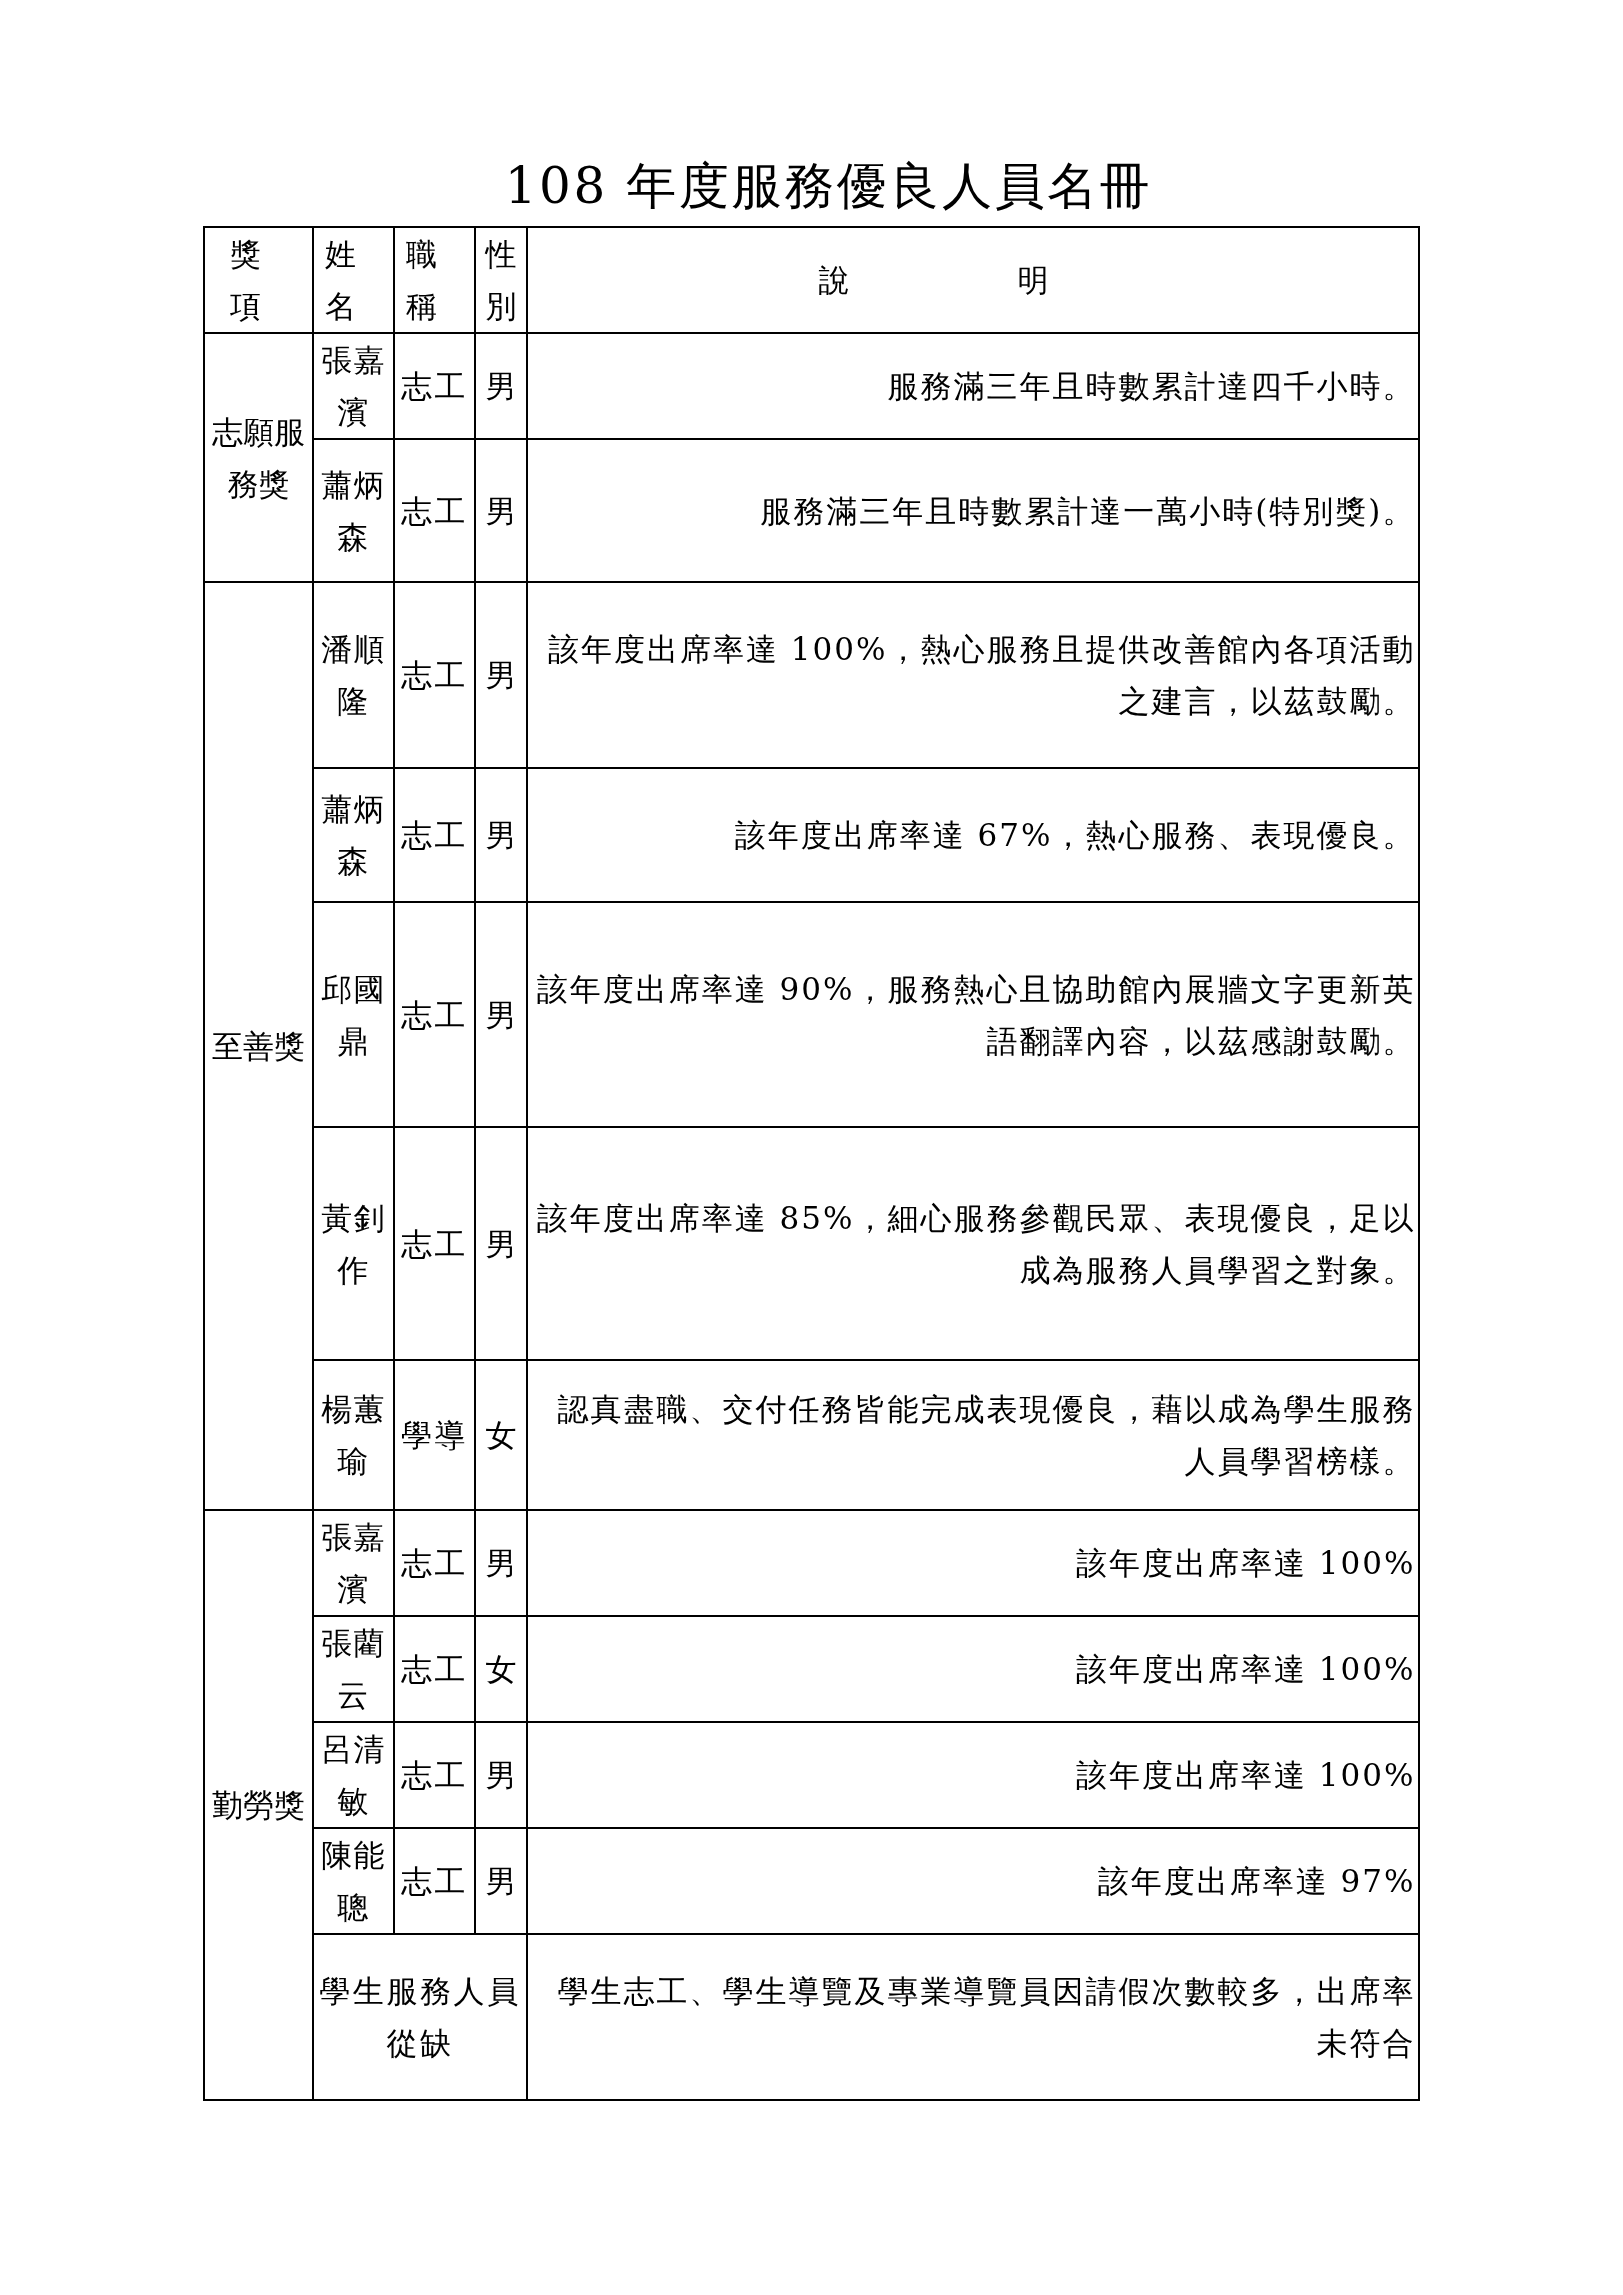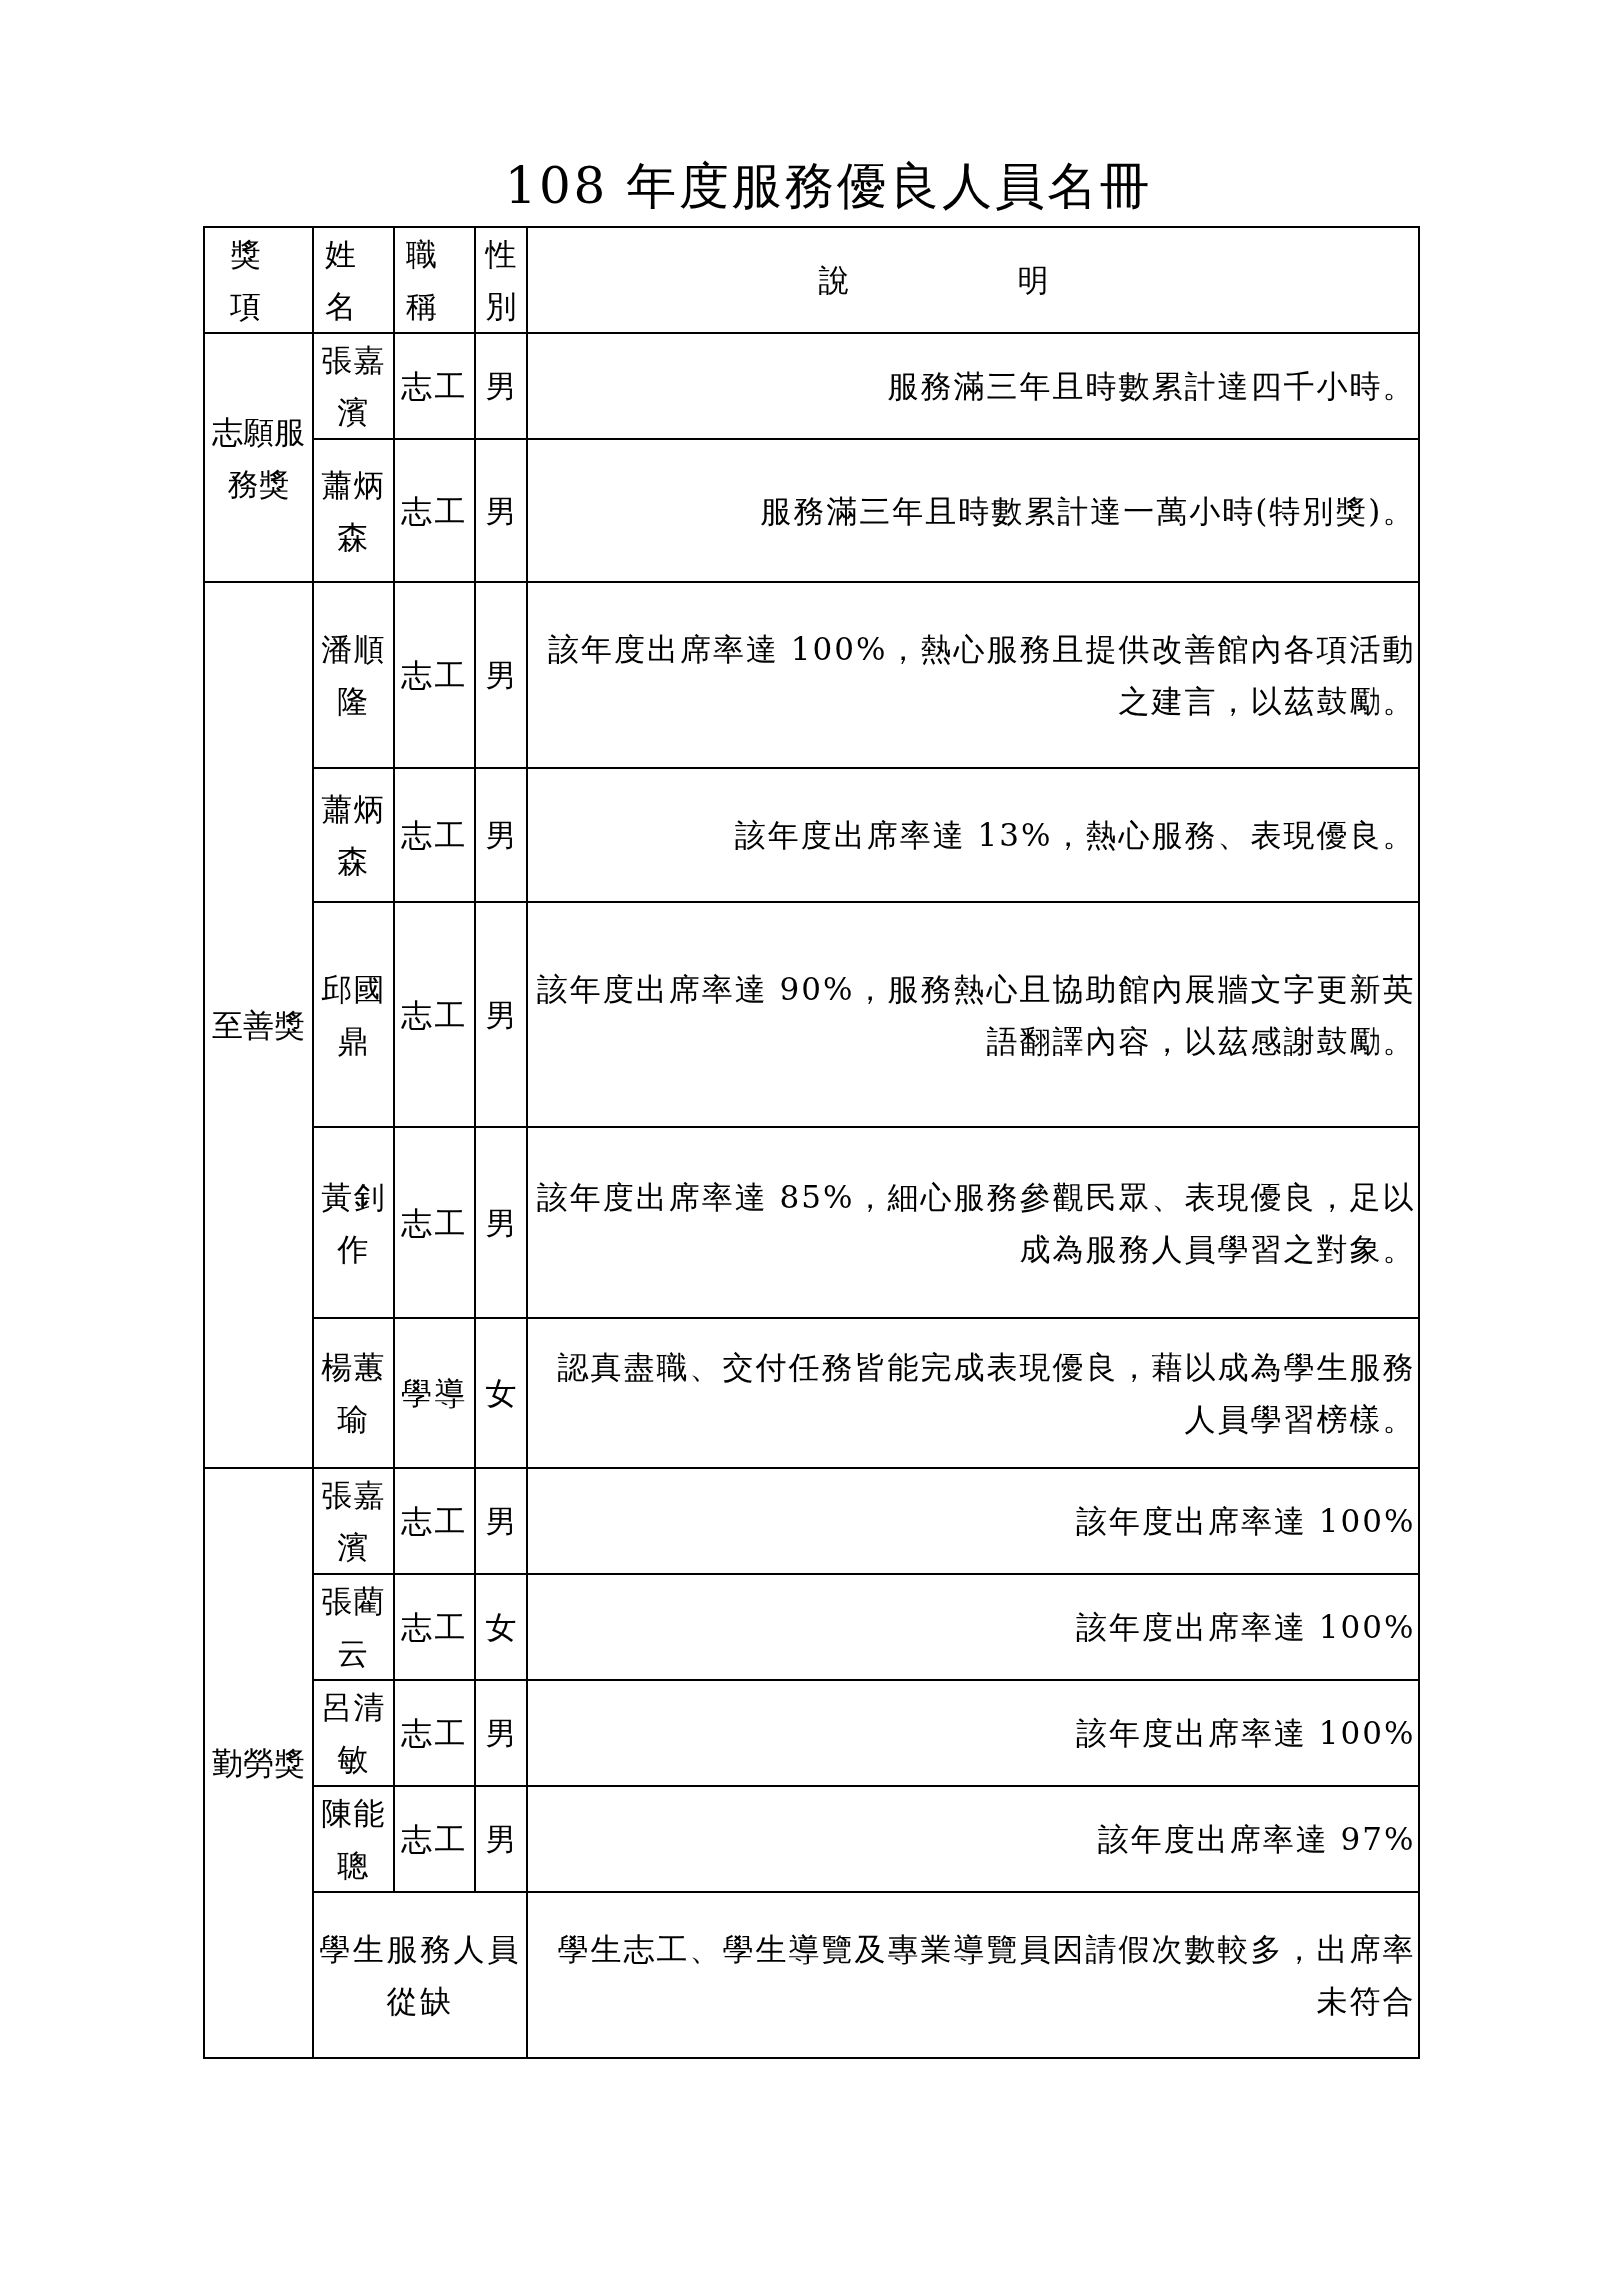--- a/index.html
+++ b/index.html
@@ -61,29 +61,29 @@
     <td class="c-award" rowspan="5">至善獎</td>
     <td class="c-name">潘順隆</td>
     <td class="c-title">志工</td>
     <td class="c-gender">男</td>
     <td class="c-desc">該年度出席率達 100%，熱心服務且提供改善館內各項活動之建言，以茲鼓勵。</td>
   </tr>
   <tr style="height:134px">
     <td class="c-name">蕭炳森</td>
     <td class="c-title">志工</td>
     <td class="c-gender">男</td>
-    <td class="c-desc">該年度出席率達 13%，熱心服務、表現優良。</td>
+    <td class="c-desc">該年度出席率達 67%，熱心服務、表現優良。</td>
   </tr>
   <tr style="height:225px">
     <td class="c-name">邱國鼎</td>
     <td class="c-title">志工</td>
     <td class="c-gender">男</td>
     <td class="c-desc">該年度出席率達 90%，服務熱心且協助館內展牆文字更新英語翻譯內容，以茲感謝鼓勵。</td>
   </tr>
-  <tr style="height:191px">
+  <tr style="height:233px">
     <td class="c-name">黃釗作</td>
     <td class="c-title">志工</td>
     <td class="c-gender">男</td>
     <td class="c-desc">該年度出席率達 85%，細心服務參觀民眾、表現優良，足以成為服務人員學習之對象。</td>
   </tr>
   <tr style="height:150px">
     <td class="c-name">楊蕙瑜</td>
     <td class="c-title">學導</td>
     <td class="c-gender">女</td>
     <td class="c-desc">認真盡職、交付任務皆能完成表現優良，藉以成為學生服務人員學習榜樣。</td>

